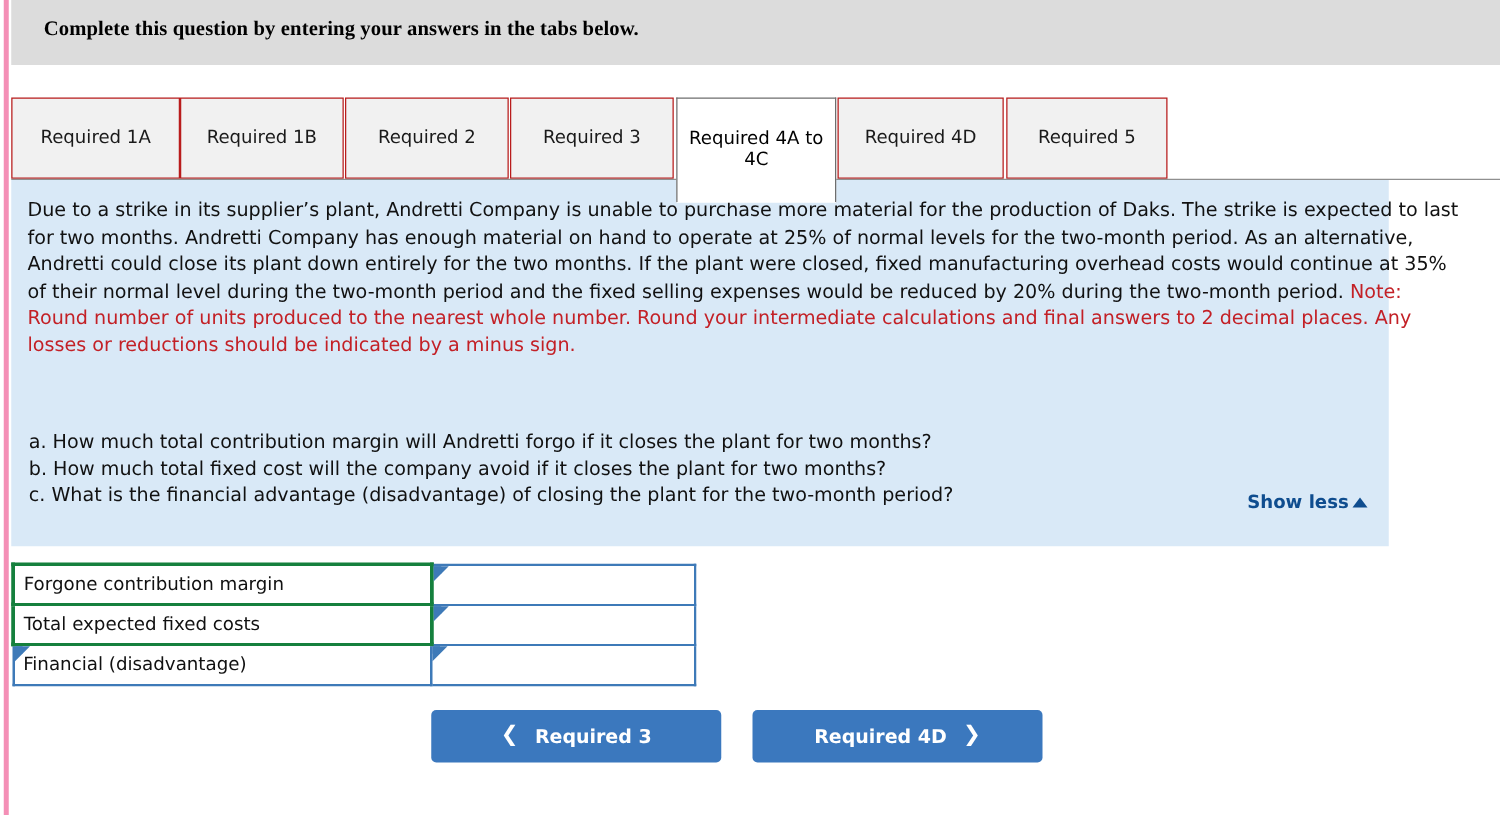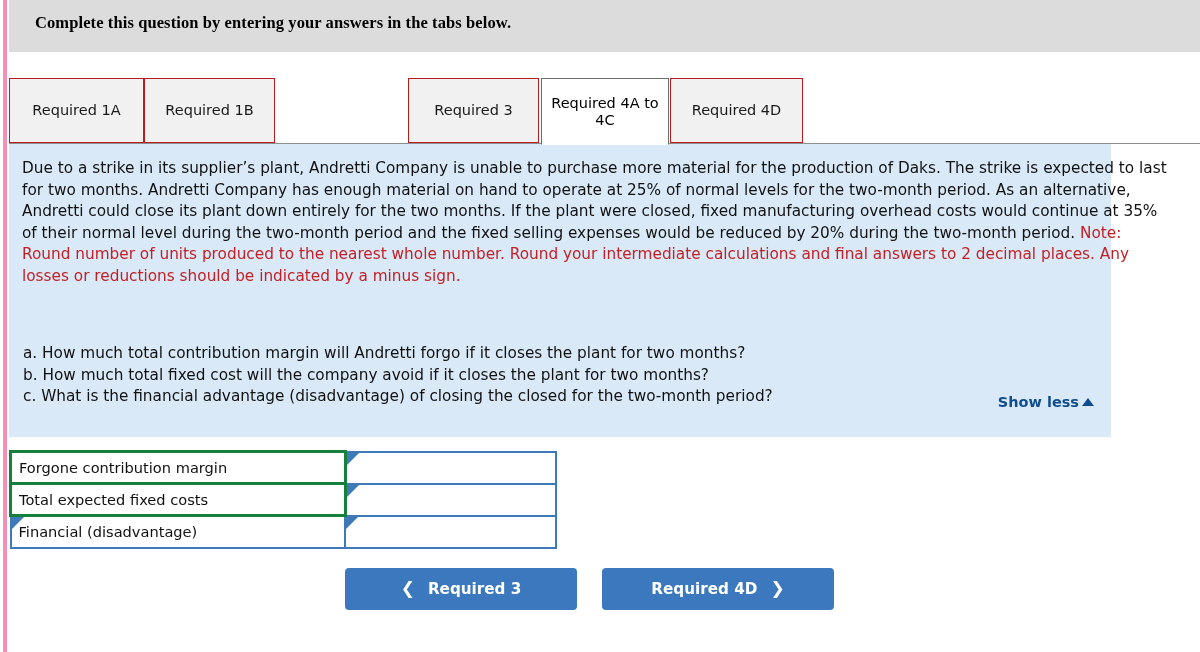--- a/index.html
+++ b/index.html
@@ -78,21 +78,21 @@
     color: #1a1a1a;
     line-height: 1.15;
     padding: 0 6px;
     cursor: pointer;
     user-select: none;
   }
   .tab.active {
     background: #ffffff;
     border: 1px solid #6e6e6e;
     border-bottom: 1px solid #ffffff;
-    height: 67px;
+    height: 84px;
     z-index: 5;
     color: #000000;
   }
 
   
   .content-panel {
     position: absolute;
     left: 9px;
     top: 144px;
     width: 1102px;
@@ -238,35 +238,37 @@
 
 <div class="left-stripe"></div>
 
 <div class="header-banner">
   <div class="header-title">Complete this question by entering your answers in the tabs below.</div>
 </div>
 
 <div class="tabstrip" id="tabstrip">
     <div class="tab" style="left: 0px; width: 135px;">Required 1A</div>
     <div class="tab" style="left: 135px; width: 131px;">Required 1B</div>
+    <div class="tab" style="left: 267px; width: 131px;">Required 2</div>
     <div class="tab" style="left: 399px; width: 131px;">Required 3</div>
     <div class="tab active" style="left: 532px; width: 128px;">Required 4A to 4C</div>
     <div class="tab" style="left: 661px; width: 133px;">Required 4D</div>
+    <div class="tab" style="left: 796px; width: 129px;">Required 5</div>
   </div>
 <div class="tabstrip-rule"></div>
 
 <div class="content-panel">
   <div class="qtext">
     <span>Due to a strike in its supplier’s plant, Andretti Company is unable to purchase more material for the production of Daks. The strike is expected to last for two months. Andretti Company has enough material on hand to operate at 25% of normal levels for the two-month period. As an alternative, Andretti could close its plant down entirely for the two months. If the plant were closed, fixed manufacturing overhead costs would continue at 35% of their normal level during the two-month period and the fixed selling expenses would be reduced by 20% during the two-month period.</span>
     <span class="note">Note: Round number of units produced to the nearest whole number. Round your intermediate calculations and final answers to 2 decimal places. Any losses or reductions should be indicated by a minus sign.</span>
   </div>
   <div class="qlist" id="qlist">
       <div>a. How much total contribution margin will Andretti forgo if it closes the plant for two months?</div>
       <div>b. How much total fixed cost will the company avoid if it closes the plant for two months?</div>
-      <div>c. What is the financial advantage (disadvantage) of closing the closed for the two-month period?</div>
+      <div>c. What is the financial advantage (disadvantage) of closing the plant for the two-month period?</div>
     </div>
   <div class="show-less">
     <span>Show less</span>
     <span class="caret"></span>
   </div>
 </div>
 
 <table class="answer-table">
   <tbody id="answer-rows">
       <tr>

